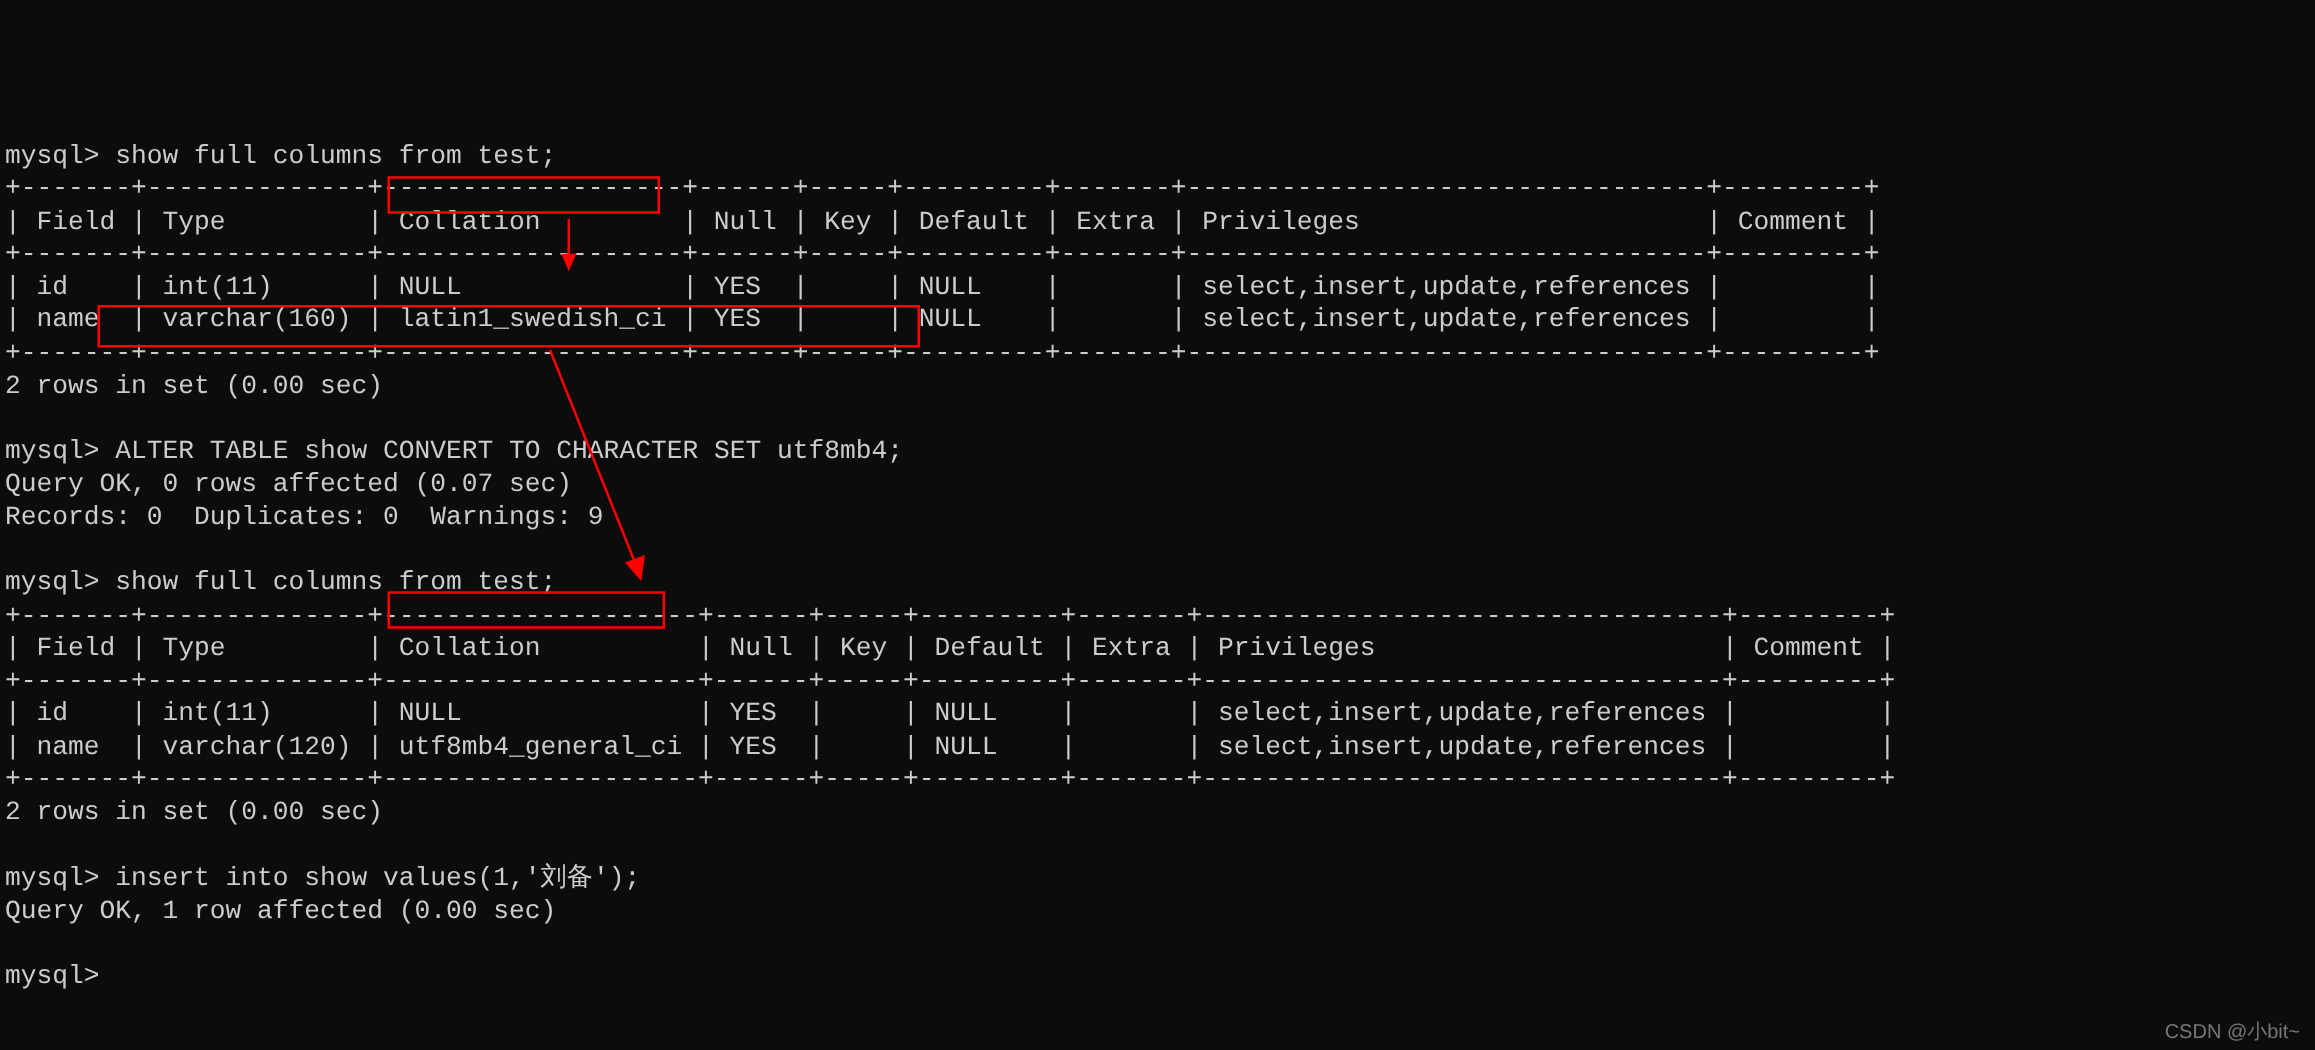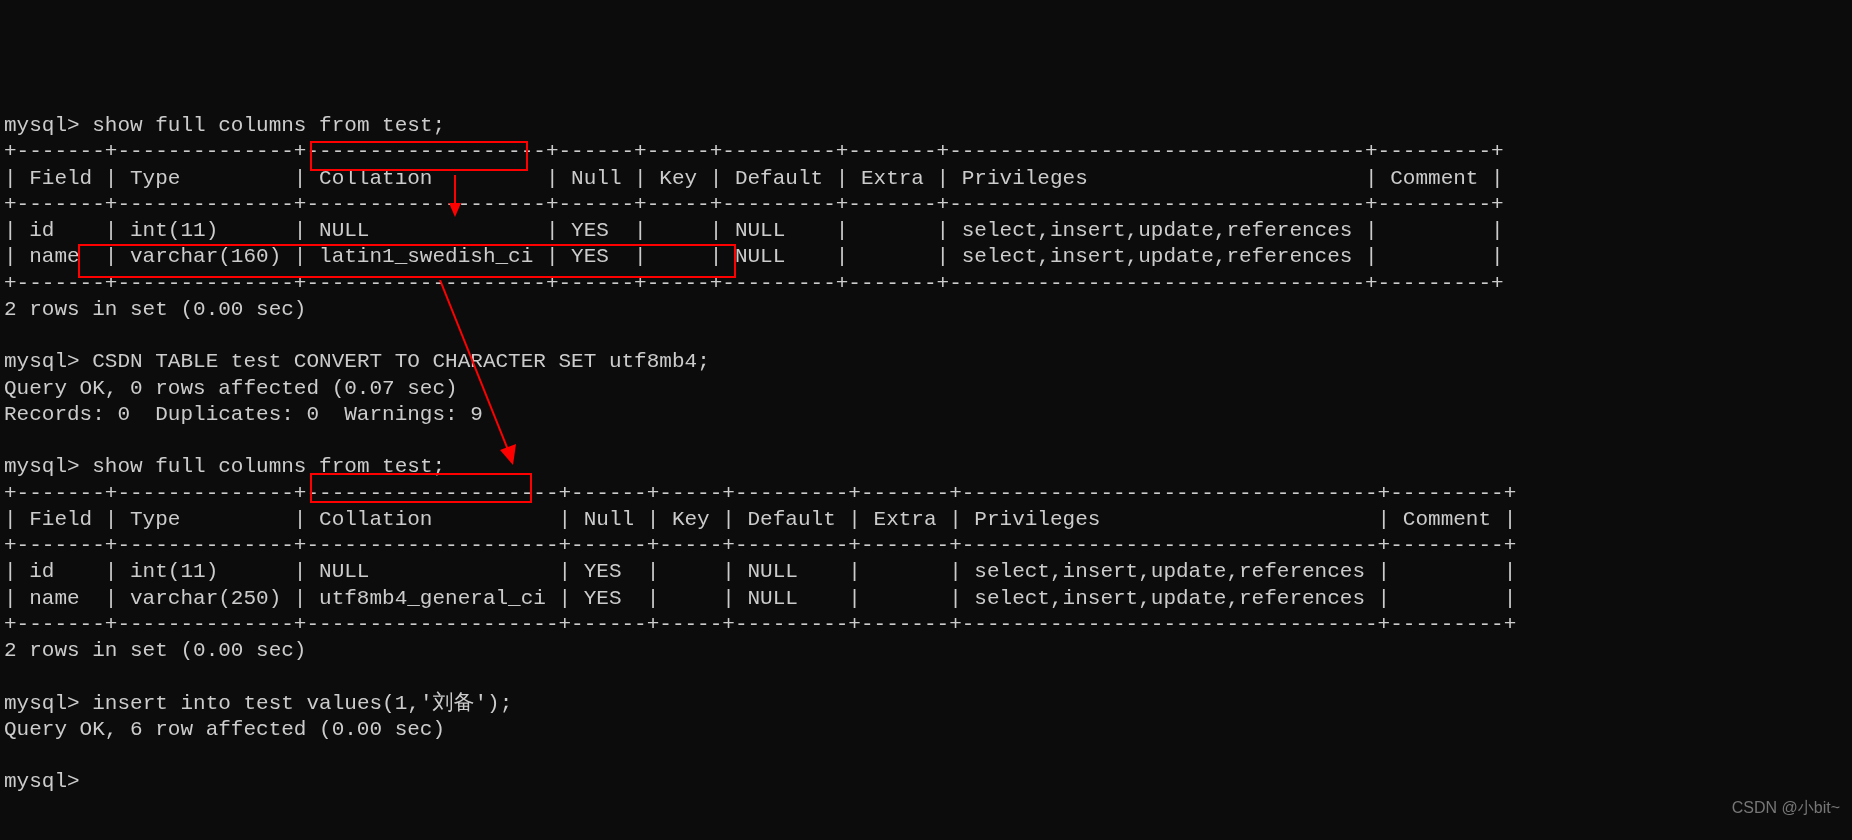--- a/index.html
+++ b/index.html
@@ -57,56 +57,56 @@
       height: 45px;
     }
     .arrow2 {
       top: 280px;
       left: 420px;
       width: 120px;
       height: 190px;
     }
     .watermark {
       position: absolute;
-      bottom: 22px;
+      bottom: 4px;
       right: 12px;
       color: #777777;
       font-size: 16px;
       font-family: sans-serif;
     }
   </style>
 </head>
 <body>
 
 
 
 <div class="terminal-content"><span>mysql&gt;</span> <span>show full columns from test;</span>
 <span>+-------+--------------+-------------------+------+-----+---------+-------+---------------------------------+---------+</span>
 <span>| Field | Type         | Collation         | Null | Key | Default | Extra | Privileges                      | Comment |</span>
 <span>+-------+--------------+-------------------+------+-----+---------+-------+---------------------------------+---------+</span>
 <span>| id    | int(11)      | NULL              | YES  |     | NULL    |       | select,insert,update,references |         |</span>
 <span>| name  | varchar(160) | latin1_swedish_ci | YES  |     | NULL    |       | select,insert,update,references |         |</span>
 <span>+-------+--------------+-------------------+------+-----+---------+-------+---------------------------------+---------+</span>
 <span>2 rows in set (0.00 sec)</span>
 <span></span>
-<span>mysql&gt;</span> <span>CSDN TABLE test CONVERT TO CHARACTER SET utf8mb4;</span>
+<span>mysql&gt;</span> <span>ALTER TABLE show CONVERT TO CHARACTER SET utf8mb4;</span>
 <span>Query OK, 0 rows affected (0.07 sec)</span>
 <span>Records: 0  Duplicates: 0  Warnings: 9</span>
 <span></span>
 <span>mysql&gt;</span> <span>show full columns from test;</span>
 <span>+-------+--------------+--------------------+------+-----+---------+-------+---------------------------------+---------+</span>
 <span>| Field | Type         | Collation          | Null | Key | Default | Extra | Privileges                      | Comment |</span>
 <span>+-------+--------------+--------------------+------+-----+---------+-------+---------------------------------+---------+</span>
 <span>| id    | int(11)      | NULL               | YES  |     | NULL    |       | select,insert,update,references |         |</span>
-<span>| name  | varchar(250) | utf8mb4_general_ci | YES  |     | NULL    |       | select,insert,update,references |         |</span>
+<span>| name  | varchar(120) | utf8mb4_general_ci | YES  |     | NULL    |       | select,insert,update,references |         |</span>
 <span>+-------+--------------+--------------------+------+-----+---------+-------+---------------------------------+---------+</span>
 <span>2 rows in set (0.00 sec)</span>
 <span></span>
-<span>mysql&gt;</span> <span>insert into test values(1,'刘备');</span>
-<span>Query OK, 6 row affected (0.00 sec)</span>
+<span>mysql&gt;</span> <span>insert into show values(1,'刘备');</span>
+<span>Query OK, 1 row affected (0.00 sec)</span>
 <span></span>
 <span>mysql&gt;</span> </div>
 
 <div class="highlight-box box1"></div>
 <div class="highlight-box box2"></div>
 <div class="highlight-box box3"></div>
 
 <svg class="arrow-svg arrow1" viewBox="0 0 30 45">
   <line x1="15" y1="0" x2="15" y2="32" stroke="#ff0000" stroke-width="2"></line>
   <polygon points="15,42 9,28 21,28" fill="#ff0000"></polygon>

